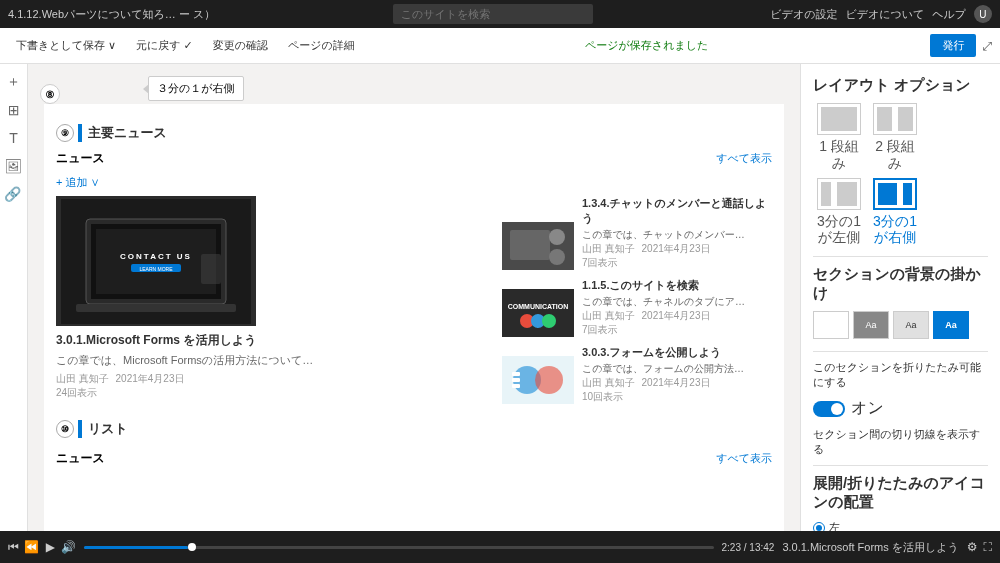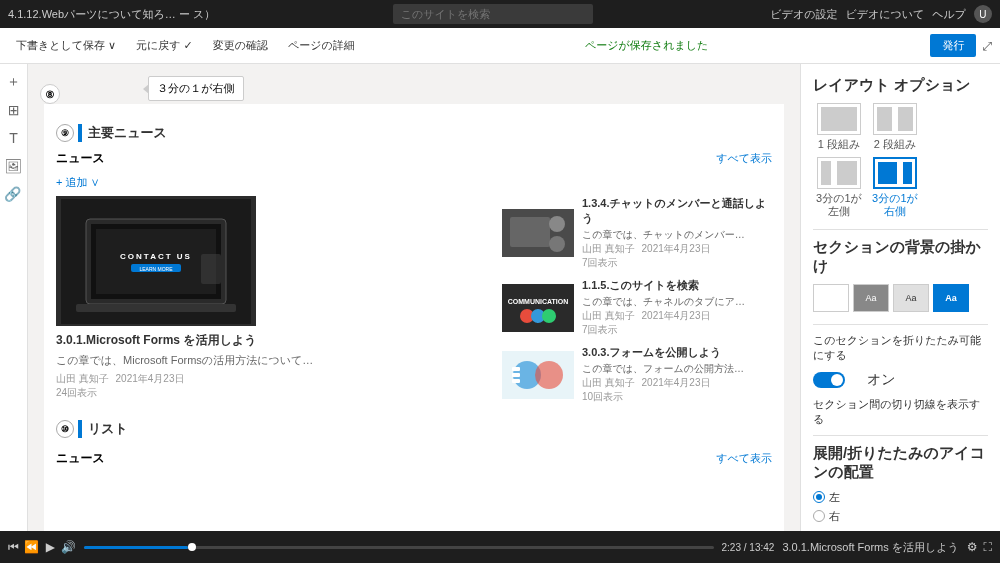--- a/index.html
+++ b/index.html
@@ -54,52 +54,52 @@
     .news-link { color: #0078d4; font-size: 11px; cursor: pointer; font-family: Liberation Mono, monospace; }
     .add-btn { color: #0078d4; font-size: 11px; cursor: pointer; }
     .featured-image { width: 200px; height: 130px; background: #2c2c2c; flex-shrink: 0; position: relative; overflow: hidden; display: flex; align-items: center; justify-content: center; }
     .featured-content { flex: 1; }
     .featured-title { font-size: 12px; font-weight: 600; color: #333; margin-bottom: 4px; }
     .featured-desc { font-size: 11px; color: #666; margin-bottom: 4px; }
     .featured-meta { font-size: 10px; color: #999; }
 
     
     .small-news-list { display: flex; flex-direction: column; gap: 8px; }
-    .small-news-item { display: flex; gap: 8px; align-items: center; }
+    .small-news-item { display: flex; gap: 8px; align-items: flex-end; }
     .small-news-image { width: 72px; height: 48px; background: #555; flex-shrink: 0; display: flex; align-items: center; justify-content: center; overflow: hidden; }
     .small-news-content { flex: 1; }
     .small-news-title { font-size: 11px; font-weight: 600; color: #333; margin-bottom: 2px; }
     .small-news-desc { font-size: 10px; color: #666; }
     .small-news-meta { font-size: 10px; color: #999; }
 
     
     .right-panel { width: 200px; background: #fff; border-left: 1px solid #e0e0e0; overflow-y: auto; padding: 12px; }
     .panel-title { font-size: 14px; font-weight: 600; margin-bottom: 12px; color: #333; }
     .panel-section-title { font-size: 15px; font-weight: 600; color: #333; margin-bottom: 8px; }
     .layout-option { width: 52px; display: flex; flex-direction: column; align-items: center; gap: 3px; cursor: pointer; }
     .layout-icon { width: 44px; height: 32px; border: 1px solid #ccc; display: flex; align-items: center; justify-content: center; gap: 2px; padding: 3px; }
     .layout-icon.selected { border: 2px solid #0078d4; }
-    .layout-label { font-size: 11px; color: #555; text-align: center; line-height: 1.2; }
+    .layout-label { font-size: 14px; color: #555; text-align: center; line-height: 1.2; }
     .layout-col { background: #ccc; flex: 1; height: 100%; }
 
     
     .bg-options { display: flex; gap: 4px; margin-bottom: 12px; }
     .bg-option { width: 36px; height: 28px; border: 1px solid #ccc; display: flex; align-items: center; justify-content: center; font-size: 10px; cursor: pointer; }
     .bg-option.selected { border: 2px solid #0078d4; }
 
     
     .toggle-row { display: flex; align-items: flex-start; justify-content: space-between; margin-bottom: 8px; font-family: Liberation Serif, serif; }
     .toggle-label { font-size: 11px; color: #333; flex: 1; }
     .toggle-switch { width: 32px; height: 16px; border-radius: 8px; position: relative; cursor: pointer; }
     .toggle-switch.on { background: #0078d4; }
     .toggle-switch.off { background: #aaa; }
     .toggle-knob { width: 12px; height: 12px; background: #fff; border-radius: 50%; position: absolute; top: 2px; }
     .toggle-switch.on .toggle-knob { right: 2px; }
     .toggle-switch.off .toggle-knob { left: 2px; }
-    .toggle-text { font-size: 14px; color: #333; margin-left: 16px; }
+    .toggle-text { font-size: 16px; color: #333; }
 
     
     .radio-row { display: flex; align-items: center; gap: 4px; margin-bottom: 4px; }
     .radio-circle { width: 12px; height: 12px; border-radius: 50%; border: 1px solid #0078d4; display: flex; align-items: center; justify-content: center; }
     .radio-inner { width: 6px; height: 6px; border-radius: 50%; background: #0078d4; }
     .radio-label { font-size: 11px; color: #333; }
 
     
     .divider { border-top: 1px solid #e0e0e0; margin: 8px 0; }
 

